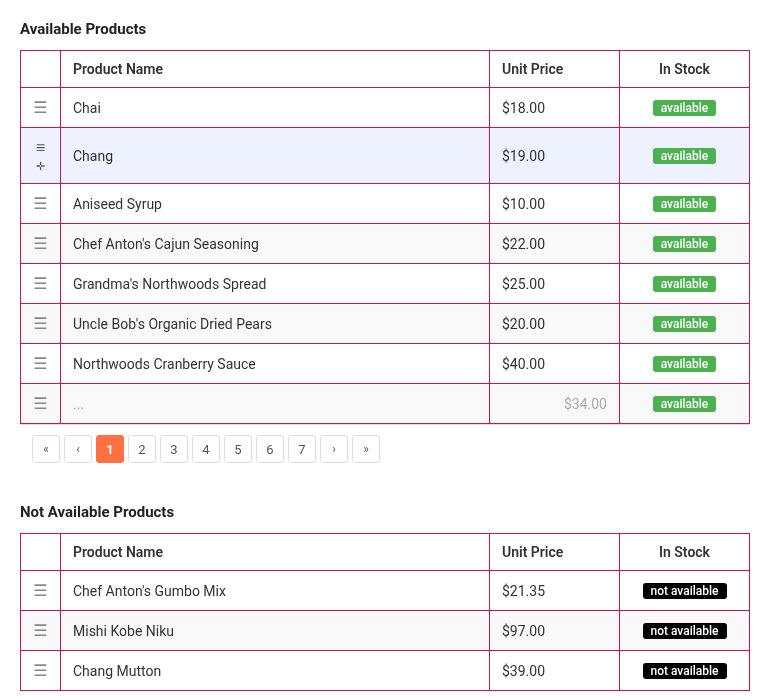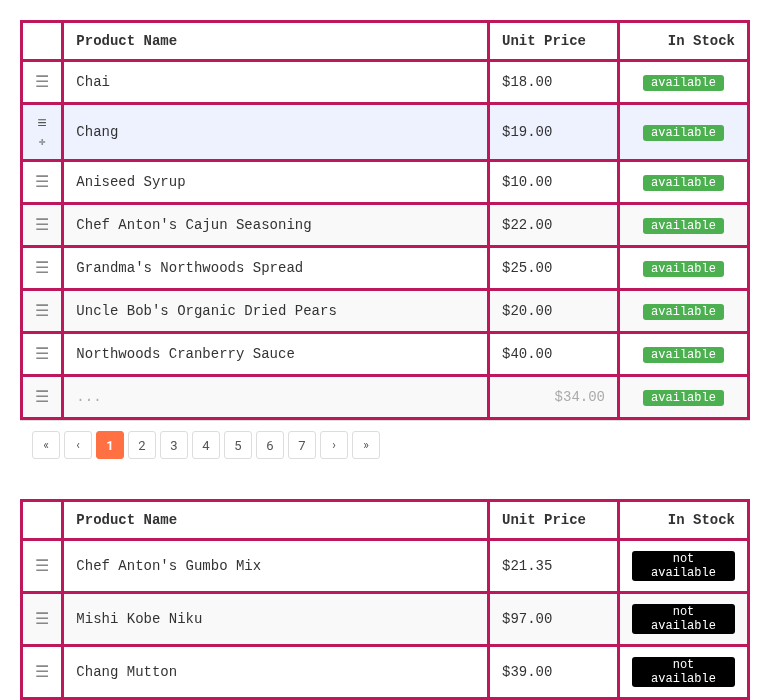--- a/index.html
+++ b/index.html
@@ -18,24 +18,23 @@
     }
     .section {
       margin-bottom: 30px;
     }
     table {
       width: 100%;
       border-collapse: collapse;
       border: 1px solid #ddd;
     }
     th, td {
-      border: 3px solid #be185d;
+      border: 1px solid #be185d;
       padding: 10px 12px;
       text-align: left;
-      font-family: Liberation Mono, monospace;
     }
     th {
       background: #fff;
       font-weight: 600;
       color: #333;
     }
     tr:nth-child(even) {
       background: #f9f9f9;
     }
     .drag-col {
@@ -96,30 +95,31 @@
     }
     .price-col {
       width: 130px;
     }
     .stock-col {
       width: 130px;
       text-align: center;
     }
     .stock-col-header {
       width: 130px;
-      text-align: right;
+      text-align: center;
     }
     .row-highlighted {
       background: #eef2ff !important;
     }
   </style>
 </head>
 <body>
 
 <div class="section">
+  <div class="section-title">Available Products</div>
   <table>
     <thead>
       <tr>
         <th class="drag-col"></th>
         <th>
           <span>Product Name</span>
         </th>
         <th class="price-col">
           <span>Unit Price</span>
         </th>
@@ -225,20 +225,21 @@
     <span class="page-btn">4</span>
     <span class="page-btn">5</span>
     <span class="page-btn">6</span>
     <span class="page-btn">7</span>
     <span class="page-btn nav">›</span>
     <span class="page-btn nav">»</span>
   </div>
 </div>
 
 <div class="section">
+  <div class="section-title">Not Available Products</div>
   <table>
     <thead>
       <tr>
         <th class="drag-col"></th>
         <th>
           <span>Product Name</span>
         </th>
         <th class="price-col">
           <span>Unit Price</span>
         </th>

